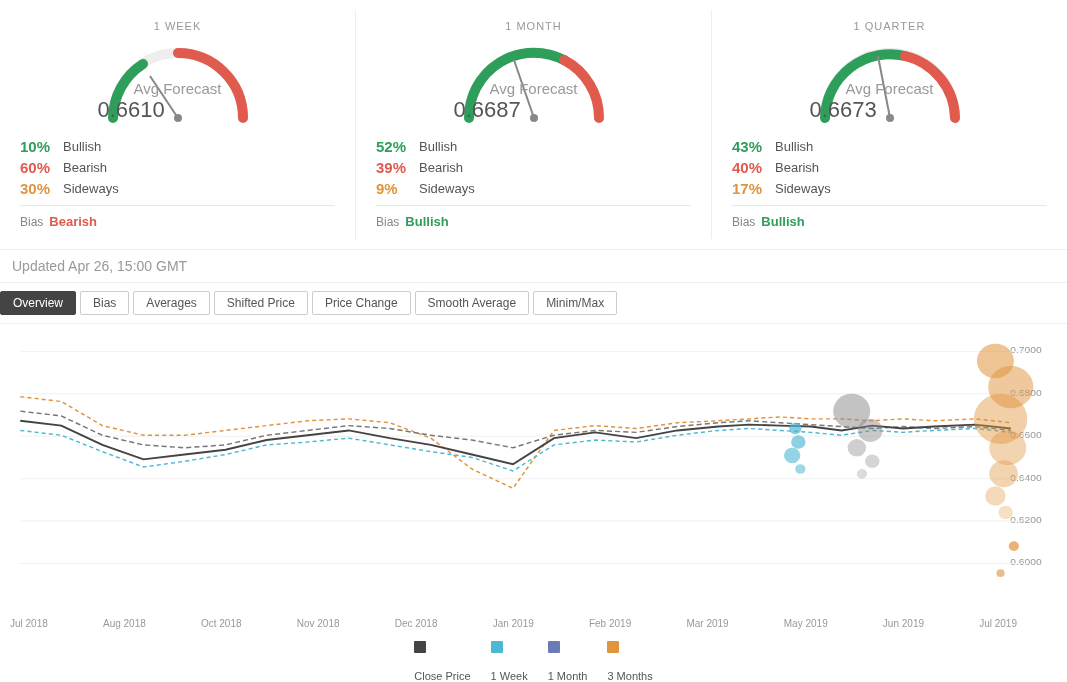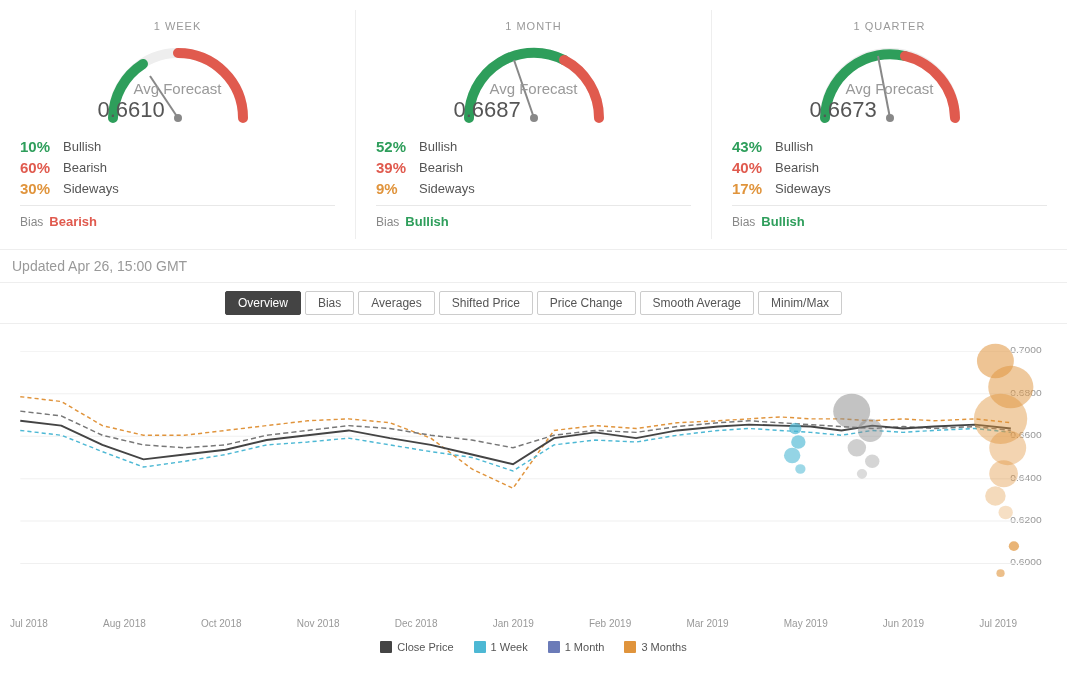--- a/index.html
+++ b/index.html
@@ -20,29 +20,29 @@
     .stat-label { color: #555; }
     .green { color: #2e9e5b; }
     .red { color: #e05a4e; }
     .orange { color: #e0943c; }
     .divider { border: none; border-top: 1px solid #e8e8e8; margin: 8px 0; }
     .bias-row { display: flex; align-items: center; gap: 6px; color: #888; font-size: 12px; }
     .bias-val { font-weight: bold; font-size: 13px; }
 
     .update-bar { padding: 8px 12px; color: #999; font-size: 14px; border-bottom: 1px solid #eee; }
 
-    .tabs { display: flex; gap: 4px; padding: 8px 23px; border-bottom: 1px solid #eee; justify-content: center; }
+    .tabs { display: flex; gap: 4px; padding: 8px 0; border-bottom: 1px solid #eee; }
     .tab { padding: 4px 12px; border: 1px solid #ccc; border-radius: 2px; cursor: pointer; font-size: 12px; color: #555; background: #fff; }
     .tab.active { background: #444; color: #fff; border-color: #444; }
 
     .chart-area { position: relative; height: 290px; padding: 10px 10px 10px 10px; overflow: hidden; }
     .chart-svg { width: 100%; height: 100%; }
 
     .legend { display: flex; gap: 20px; padding: 8px 12px 4px; justify-content: center; font-size: 11px; color: #555; }
-    .legend-item { display: flex; align-items: flex-start; gap: 5px; }
+    .legend-item { display: flex; align-items: flex-start; gap: 17px; flex-direction: column; }
     .legend-dot { width: 12px; height: 12px; border-radius: 1px; }
 
     .x-axis { display: flex; justify-content: space-between; padding: 4px 50px 4px 10px; font-size: 10px; color: #999; }
   </style>
 </head>
 <body>
 
 <div class="top-panels">
 
   <div class="panel">

